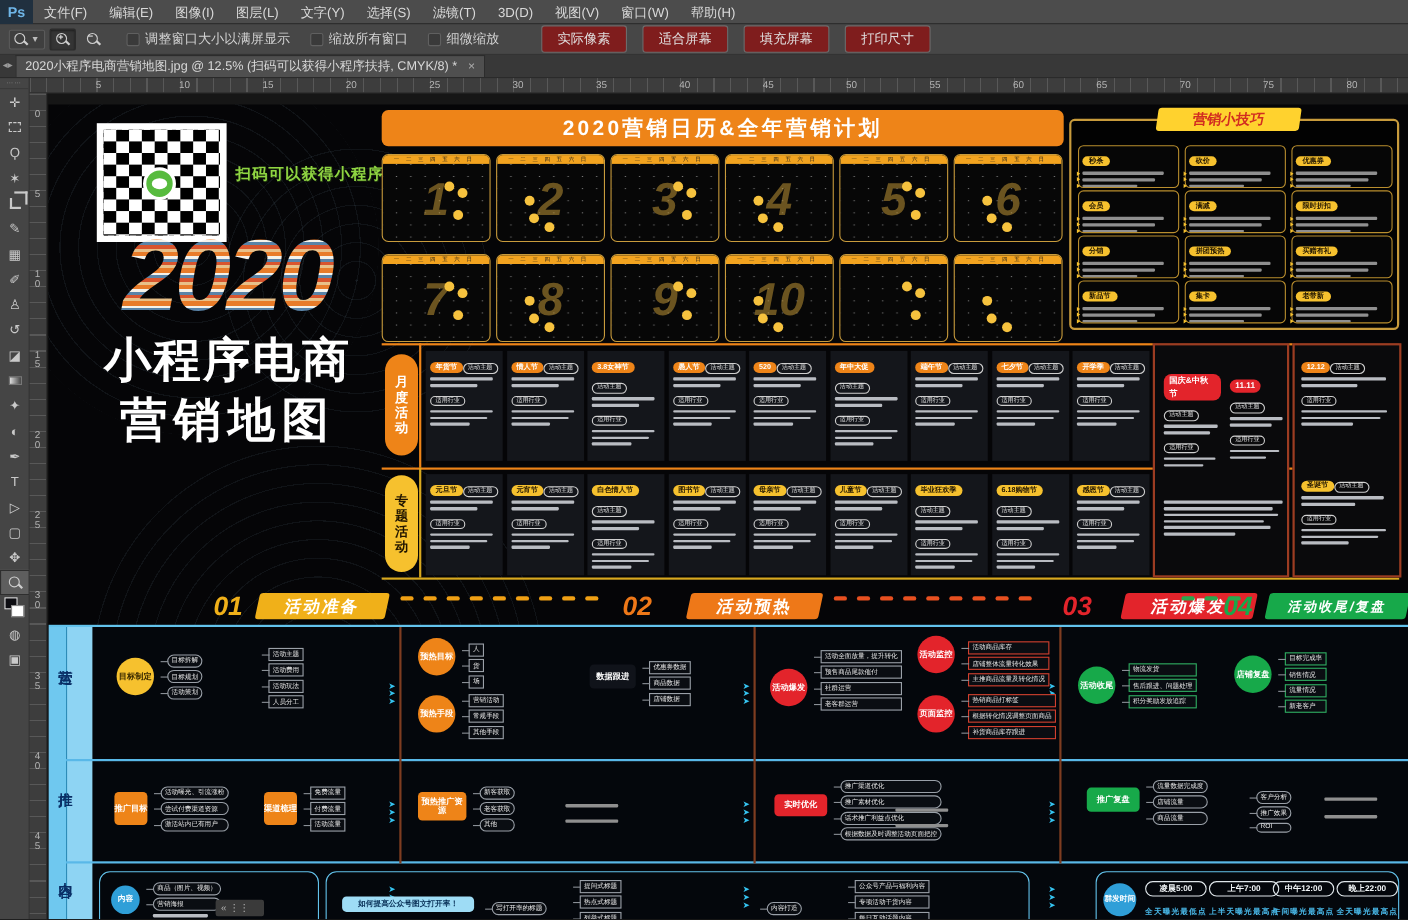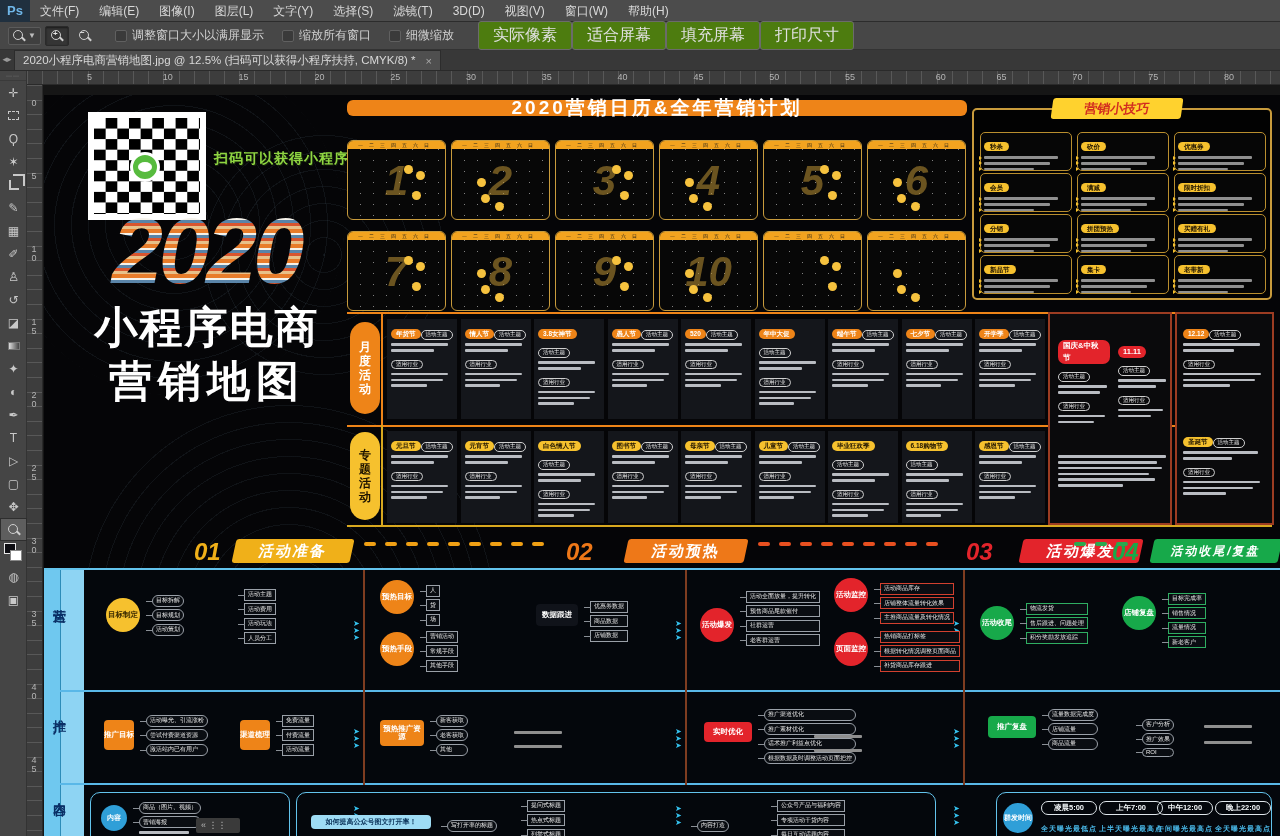--- a/index.html
+++ b/index.html
@@ -16,21 +16,21 @@
   .tool-chip { display:flex; align-items:center; margin-left:8px; padding:2px 4px; border:1px solid #5b5b5b; border-radius:2px; background:#3f3f3f; }
   .mag { position:relative; width:12px; height:12px; }
   .mag::before { content:""; position:absolute; left:0; top:0; width:8px; height:8px; border:1.6px solid #cfcfcf; border-radius:50%; }
   .mag::after { content:""; position:absolute; left:8px; top:8px; width:5px; height:1.8px; background:#cfcfcf; transform:rotate(45deg); }
   .caret { color:#bbb; font-size:8px; margin-left:3px; }
   .zbtn { position:relative; width:24px; height:20px; margin-left:4px; border-radius:2px; display:flex; align-items:center; justify-content:center; }
   .zbtn.pressed { background:#353535; border:1px solid #2a2a2a; box-shadow:inset 0 1px 2px rgba(0,0,0,.5); }
   .zbtn .sign { position:absolute; font-size:8px; color:#e5e5e5; left:7px; top:2px; font-weight:bold; }
   .cbx { width:12px; height:12px; background:#3a3a3a; border:1px solid #606060; border-radius:2px; margin:0 5px 0 18px; }
   .opt-label { color:#d2d2d2; font-size:12px; }
-  .opt-btn { padding:3px 14px; font-size:16px; color:#e0e0e0; background:#4d7c0f; border:1px solid #6b6b6b; border-radius:3px; }
+  .opt-btn { margin-left:14px; padding:3px 14px; font-size:12px; color:#e0e0e0; background:#7f1d1d; border:1px solid #6b6b6b; border-radius:3px; }
   #tabbar { left:0; top:50px; width:1280px; height:21px; background:#383838; border-bottom:1px solid #2a2a2a; display:flex; align-items:flex-end; }
   #panel-arrows { width:14px; height:21px; color:#9a9a9a; font-size:9px; text-align:center; line-height:21px; }
   #doc-tab { height:20px; background:#4f4f4f; border:1px solid #2c2c2c; border-bottom:none; display:flex; align-items:center; padding:0 8px; }
   #doc-tab .t { color:#d8d8d8; font-size:11.5px; white-space:nowrap; }
   #doc-tab .x { color:#aaa; font-size:11px; margin-left:10px; }
 
   
   #toolbox { left:0; top:71px; width:27px; height:765px; background:#454545; border-right:1px solid #333; }
   #toolbox .grip { height:10px; border-bottom:1px solid #3a3a3a; color:#8e8e8e; font-size:6px; text-align:center; line-height:10px; letter-spacing:1px; }
   .tool { width:27px; height:23px; display:flex; align-items:center; justify-content:center; color:#c9c9c9; font-size:12px; }
@@ -229,21 +229,21 @@
       <span class="rnum" style="left: 135.8px; top: 1px;">10</span>
       <span class="rnum" style="left: 211.6px; top: 1px;">15</span>
       <span class="rnum" style="left: 287.4px; top: 1px;">20</span>
       <span class="rnum" style="left: 363.2px; top: 1px;">25</span>
       <span class="rnum" style="left: 439px; top: 1px;">30</span>
       <span class="rnum" style="left: 514.8px; top: 1px;">35</span>
       <span class="rnum" style="left: 590.6px; top: 1px;">40</span>
       <span class="rnum" style="left: 666.4px; top: 1px;">45</span>
       <span class="rnum" style="left: 742.2px; top: 1px;">50</span>
       <span class="rnum" style="left: 818px; top: 1px;">55</span>
-      <span class="rnum" style="left: 893.8px; top: 1px; margin-left: 15px;">60</span>
+      <span class="rnum" style="left: 893.8px; top: 1px;">60</span>
       <span class="rnum" style="left: 969.6px; top: 1px;">65</span>
       <span class="rnum" style="left: 1045.4px; top: 1px;">70</span>
       <span class="rnum" style="left: 1121.2px; top: 1px;">75</span>
       <span class="rnum" style="left: 1197px; top: 1px;">80</span>
     </div>
   <div id="ruler-left" class="abs">
       <span class="rnum v" style="left: 2px; top: 13px;">0</span>
       <span class="rnum v" style="left: 2px; top: 86px;">5</span>
       <span class="rnum v" style="left: 2px; top: 159px;">10</span>
       <span class="rnum v" style="left: 2px; top: 232px;">15</span>
@@ -262,21 +262,21 @@
         <div class="ripple" style="position: absolute; left: 150px; top: 30px; width: 260px; height: 260px;"></div>
         <div id="qr" style="position: absolute; left: 44px; top: 17px; width: 118px; height: 108px;">
           <div class="mod">
             <div class="wx"></div>
           </div>
         </div>
         <div id="scan-caption" style="position: absolute; left: 170px; top: 55px; width: 230px; height: 20px;">扫码可以获得小程序扶持</div>
         <div id="year" style="position: absolute; left: 12px; top: 104px; width: 300px; height: 100px;">2020</div>
         <div id="title1" style="position: absolute; left: 18px; top: 204px; width: 290px; height: 50px;">小程序电商</div>
         <div id="title2" style="position: absolute; left: 18px; top: 258px; width: 290px; height: 50px;">营销地图</div>
-        <div id="cal-banner" style="position: absolute; left: 303px; top: 5px; width: 620px; height: 16px;">2020营销日历&amp;全年营销计划</div>
+        <div id="cal-banner" style="position: absolute; left: 303px; top: 5px; width: 620px; height: 33px;">2020营销日历&amp;全年营销计划</div>
         <div class="cal-card" style="position: absolute; left: 303px; top: 45px; width: 99px; height: 80px;">
           <div class="cal-head">一二三四五六日</div>
           <div class="cal-body">
             <div class="cal-num">1</div>
             <div class="cal-dot" style="left: 58%; top: 22%;"></div>
             <div class="cal-dot" style="left: 66%; top: 58%;"></div>
             <div class="cal-dot" style="left: 70%; top: 30%;"></div>
           </div>
         </div>
         <div class="cal-card" style="position: absolute; left: 407px; top: 45px; width: 99px; height: 80px;">

